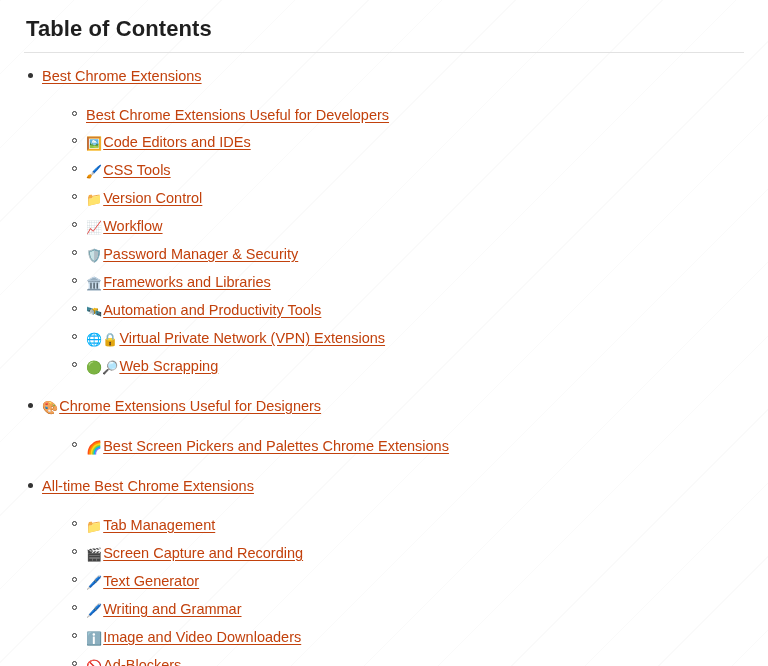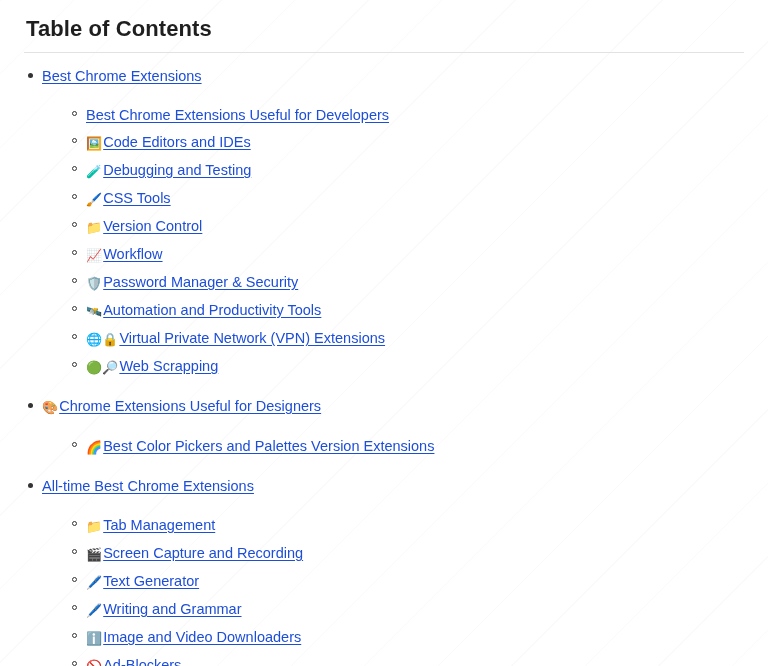--- a/index.html
+++ b/index.html
@@ -88,21 +88,21 @@
     display: block;
     padding: 1px 0;
   }
   .emoji {
     font-family: "DejaVu Sans", sans-serif;
     font-size: 13px;
     margin-right: 1px;
     vertical-align: -1px;
   }
   a.toc-link {
-    color: #1d4ed8;
+    color: #c2410c;
     text-decoration: underline;
     text-underline-offset: 2px;
     font-size: 14.5px;
   }
 </style>
 </head>
 <body>
 
 <div class="watermark"></div>
 
@@ -113,50 +113,50 @@
       <li class="toc-item level-1">
         <span class="row"><a class="toc-link" href="#">Best Chrome Extensions</a></span>
         <ul>
           <li class="toc-item level-2">
             <span class="row"><a class="toc-link" href="#">Best Chrome Extensions Useful for Developers</a></span>
           </li>
           <li class="toc-item level-2">
             <span class="row"><span class="emoji">🖼️</span><a class="toc-link" href="#">Code Editors and IDEs</a></span>
           </li>
           <li class="toc-item level-2">
-            <span class="row"><span class="emoji">🧪</span><a class="toc-link" href="#">Debugging and Testing</a></span>
-          </li>
-          <li class="toc-item level-2">
             <span class="row"><span class="emoji">🖌️</span><a class="toc-link" href="#">CSS Tools</a></span>
           </li>
           <li class="toc-item level-2">
             <span class="row"><span class="emoji">📁</span><a class="toc-link" href="#">Version Control</a></span>
           </li>
           <li class="toc-item level-2">
             <span class="row"><span class="emoji">📈</span><a class="toc-link" href="#">Workflow</a></span>
           </li>
           <li class="toc-item level-2">
             <span class="row"><span class="emoji">🛡️</span><a class="toc-link" href="#">Password Manager &amp; Security</a></span>
+          </li>
+          <li class="toc-item level-2">
+            <span class="row"><span class="emoji">🏛️</span><a class="toc-link" href="#">Frameworks and Libraries</a></span>
           </li>
           <li class="toc-item level-2">
             <span class="row"><span class="emoji">🛰️</span><a class="toc-link" href="#">Automation and Productivity Tools</a></span>
           </li>
           <li class="toc-item level-2">
             <span class="row"><span class="emoji">🌐🔒</span><a class="toc-link" href="#">Virtual Private Network (VPN) Extensions</a></span>
           </li>
           <li class="toc-item level-2">
             <span class="row"><span class="emoji">🟢🔎</span><a class="toc-link" href="#">Web Scrapping</a></span>
           </li>
         </ul>
       </li>
       <li class="toc-item level-1">
         <span class="row"><span class="emoji">🎨</span><a class="toc-link" href="#">Chrome Extensions Useful for Designers</a></span>
         <ul>
           <li class="toc-item level-2">
-            <span class="row"><span class="emoji">🌈</span><a class="toc-link" href="#">Best Color Pickers and Palettes Version Extensions</a></span>
+            <span class="row"><span class="emoji">🌈</span><a class="toc-link" href="#">Best Screen Pickers and Palettes Chrome Extensions</a></span>
           </li>
         </ul>
       </li>
       <li class="toc-item level-1">
         <span class="row"><a class="toc-link" href="#">All-time Best Chrome Extensions</a></span>
         <ul>
           <li class="toc-item level-2">
             <span class="row"><span class="emoji">📁</span><a class="toc-link" href="#">Tab Management</a></span>
           </li>
           <li class="toc-item level-2">

